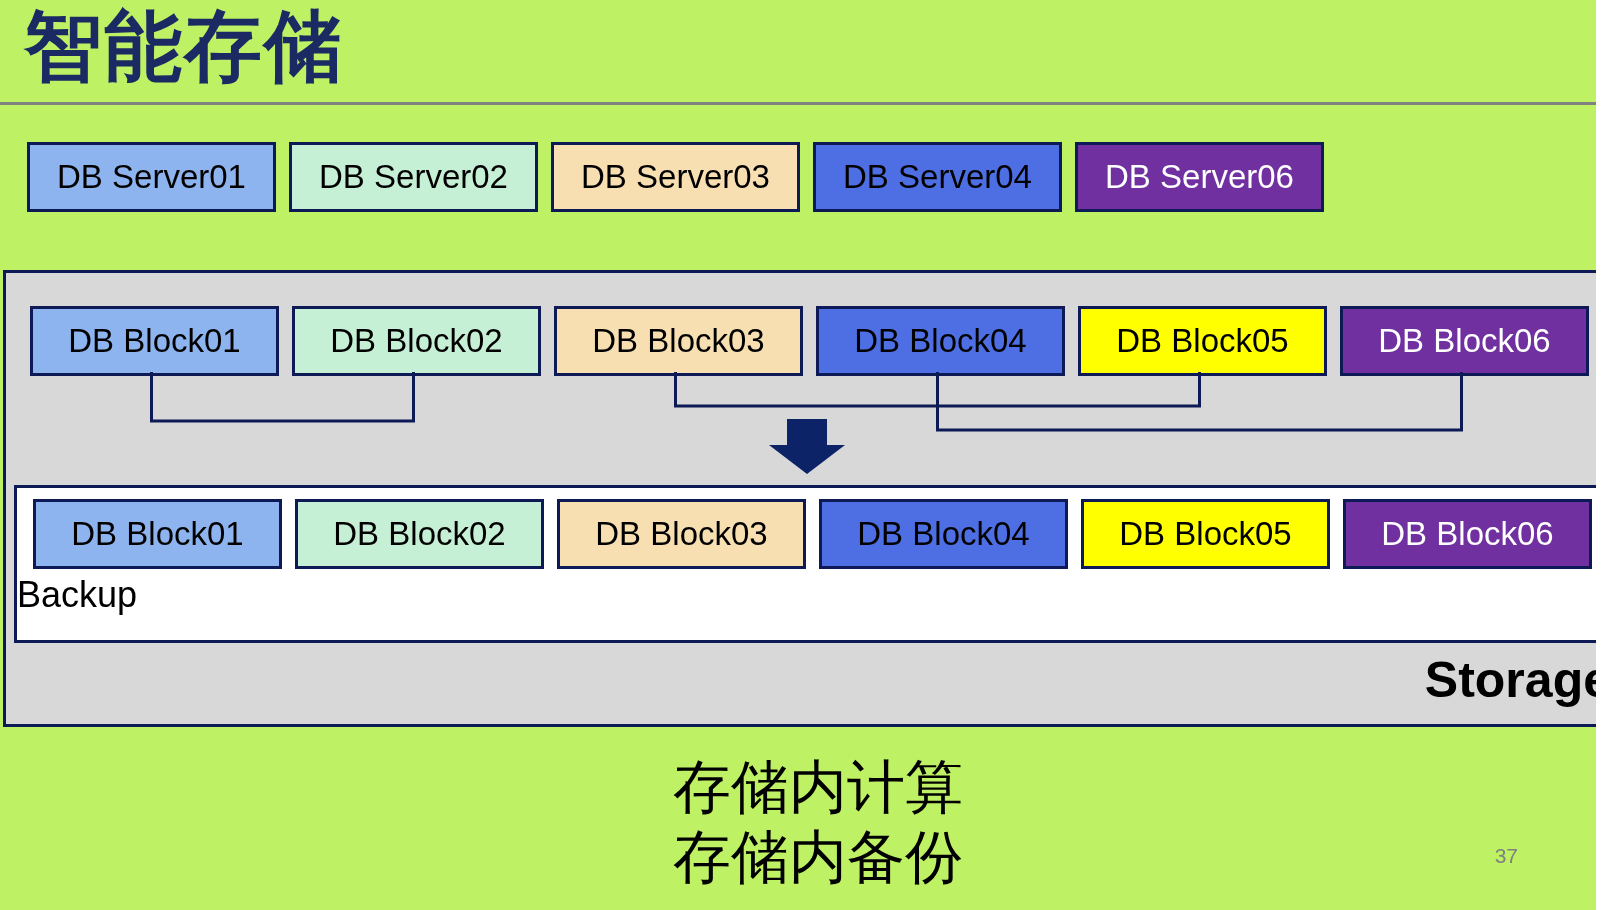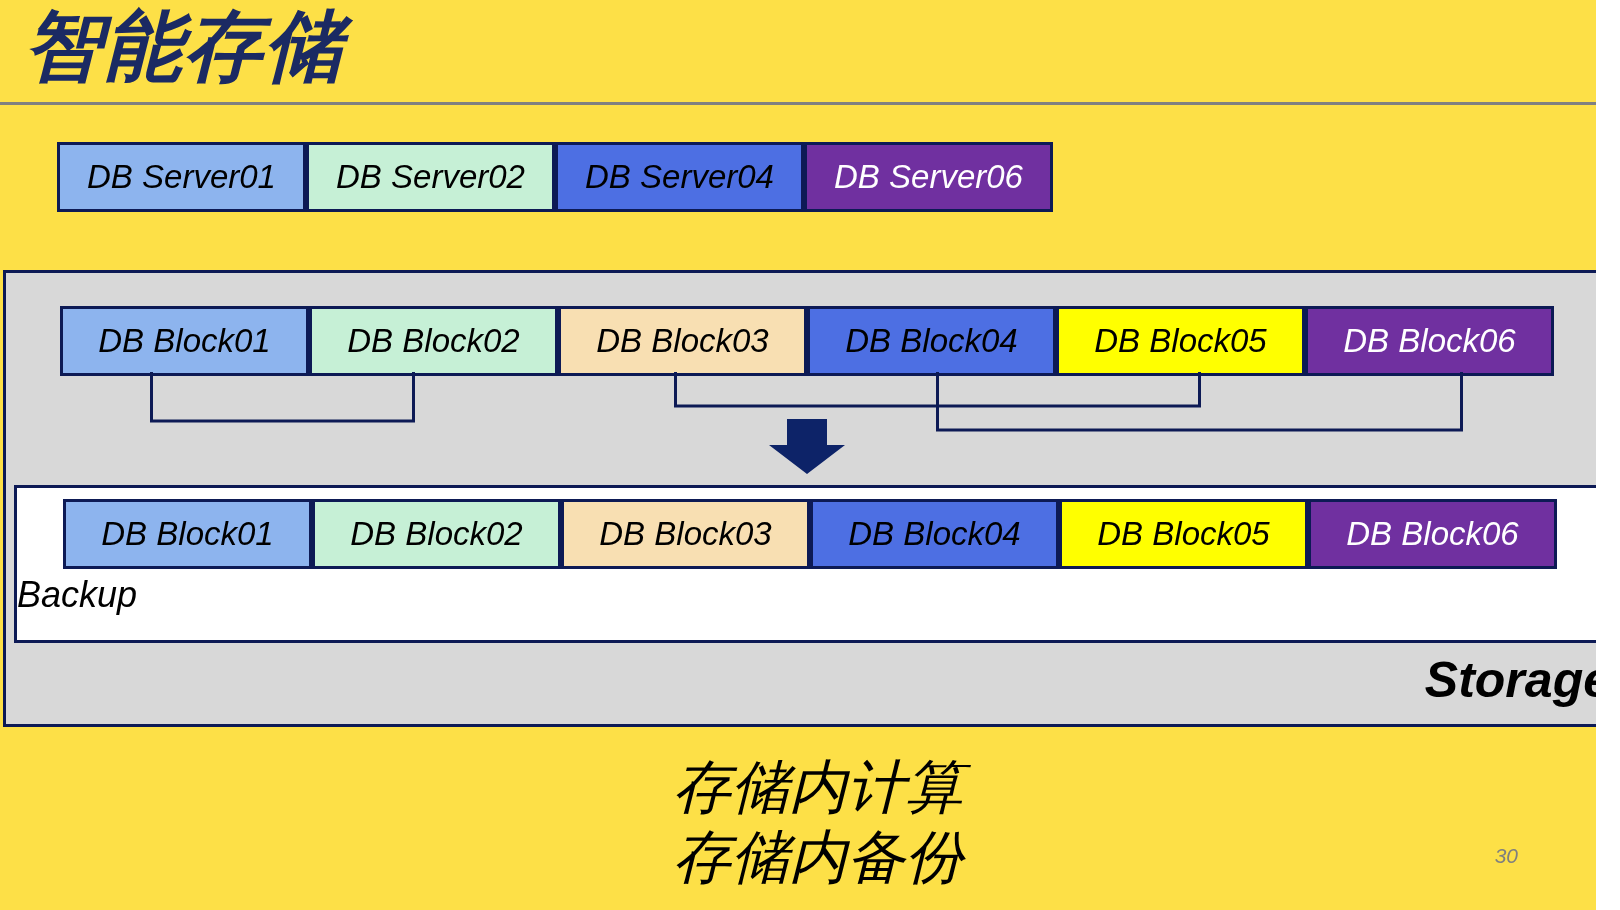--- a/index.html
+++ b/index.html
@@ -1,23 +1,22 @@
 <!DOCTYPE html>
 <html><head>
 <meta charset="utf-8">
 <style>
   html, body { margin: 0; padding: 0; background: #ffffff; }
   .slide {
     position: relative;
     width: 1596px;
     height: 910px;
-    background: #fde047;
+    background: #bef264;
     overflow: hidden;
     font-family: "Liberation Sans", sans-serif;
-    font-style: italic;
   }
   .slide-title {
     position: absolute;
     left: 24px;
     top: -6px;
     font-size: 78px;
     font-weight: bold;
     letter-spacing: 2px;
     color: #1B2A63;
     line-height: 104px;
@@ -27,21 +26,21 @@
     position: absolute;
     left: 0;
     top: 102px;
     width: 1620px;
     height: 3px;
     background: #808080;
   }
   .row {
     position: absolute;
     display: flex;
-    margin-left: 30px;
+    gap: 13px;
   }
   .row-servers { left: 27px; top: 142px; }
   .box {
     box-sizing: border-box;
     width: 249px;
     height: 70px;
     border: 3px solid #0D1A55;
     display: flex;
     align-items: center;
     justify-content: center;
@@ -120,20 +119,21 @@
 <body>
 
 <div class="slide">
 
   <div class="slide-title">智能存储</div>
   <div class="title-rule"></div>
 
   <div class="row row-servers">
     <div class="box" style="background-color: rgb(141, 180, 238); color: rgb(0, 0, 0);">DB Server01</div>
     <div class="box" style="background-color: rgb(198, 240, 214); color: rgb(0, 0, 0);">DB Server02</div>
+    <div class="box" style="background-color: rgb(248, 223, 178); color: rgb(0, 0, 0);">DB Server03</div>
     <div class="box" style="background-color: rgb(77, 111, 227); color: rgb(0, 0, 0); text-align: right;">DB Server04</div>
     <div class="box" style="background-color: rgb(112, 48, 160); color: rgb(255, 255, 255);">DB Server06</div>
   </div>
 
   <div class="storage-container">
 
     <div class="row row-blocks-top">
       <div class="box" style="background-color: rgb(141, 180, 238); color: rgb(0, 0, 0);">DB Block01</div>
       <div class="box" style="background-color: rgb(198, 240, 214); color: rgb(0, 0, 0);">DB Block02</div>
       <div class="box" style="background-color: rgb(248, 223, 178); color: rgb(0, 0, 0);">DB Block03</div>
@@ -164,14 +164,14 @@
       <polyline points="937.5,372 937.5,430 1461.5,430 1461.5,372"></polyline>
     </g>
     <polygon fill="#0D2368" points="787,419 827,419 827,445 845,445 807,474 769,445 787,445"></polygon>
   </svg>
 
   <div class="caption">
     <div>存储内计算</div>
     <div>存储内备份</div>
   </div>
 
-  <div class="page-number">30</div>
+  <div class="page-number">37</div>
 </div>
 
 </body></html>

